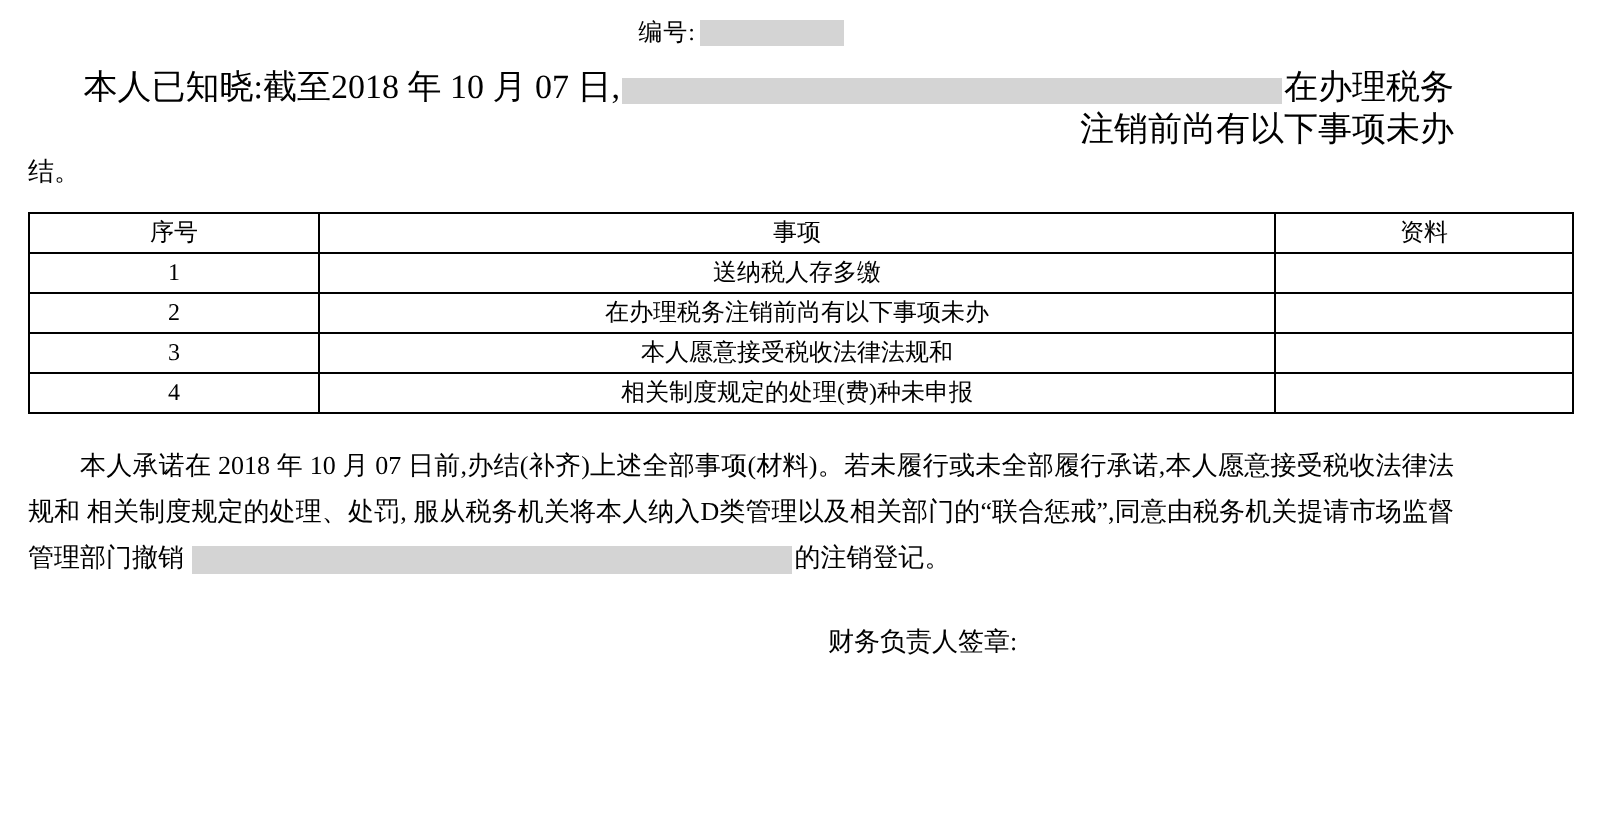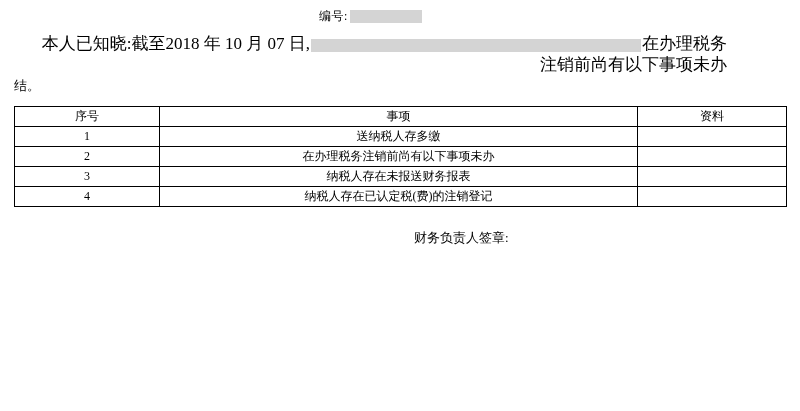--- a/index.html
+++ b/index.html
@@ -175,30 +175,35 @@
         <td class="item">送纳税人存多缴</td>
         <td class="doc"></td>
       </tr>
       <tr>
         <td class="seq">2</td>
         <td class="item">在办理税务注销前尚有以下事项未办</td>
         <td class="doc"></td>
       </tr>
       <tr>
         <td class="seq">3</td>
-        <td class="item">纳税人存在未报送财务报表</td>
+        <td class="item">本人愿意接受税收法律法规和</td>
         <td class="doc"></td>
       </tr>
       <tr>
         <td class="seq">4</td>
-        <td class="item">纳税人存在已认定税(费)的注销登记</td>
+        <td class="item">相关制度规定的处理(费)种未申报</td>
         <td class="doc"></td>
       </tr>
     </tbody>
   </table>
 
+  <div class="commit">
+    <span>本人承诺在 2018 年 10 月 07 日前,办结(补齐)上述全部事项(材料)。若未履行或未全部履行承诺,本人愿意接受税收法律法规和</span>
+    <span class="line2">相关制度规定的处理、处罚, 服从税务机关将本人纳入D类管理以及相关部门的“联合惩戒”,同意由税务机关提请市场监督管理部门撤销</span>
+    <span class="redact redact-company"></span><span class="line3">的注销登记。</span>
+  </div>
 
   <div class="signatures">
     <div class="sig-line">财务负责人签章:</div>
 
   </div>
 
 </div>
 
 </body></html>

